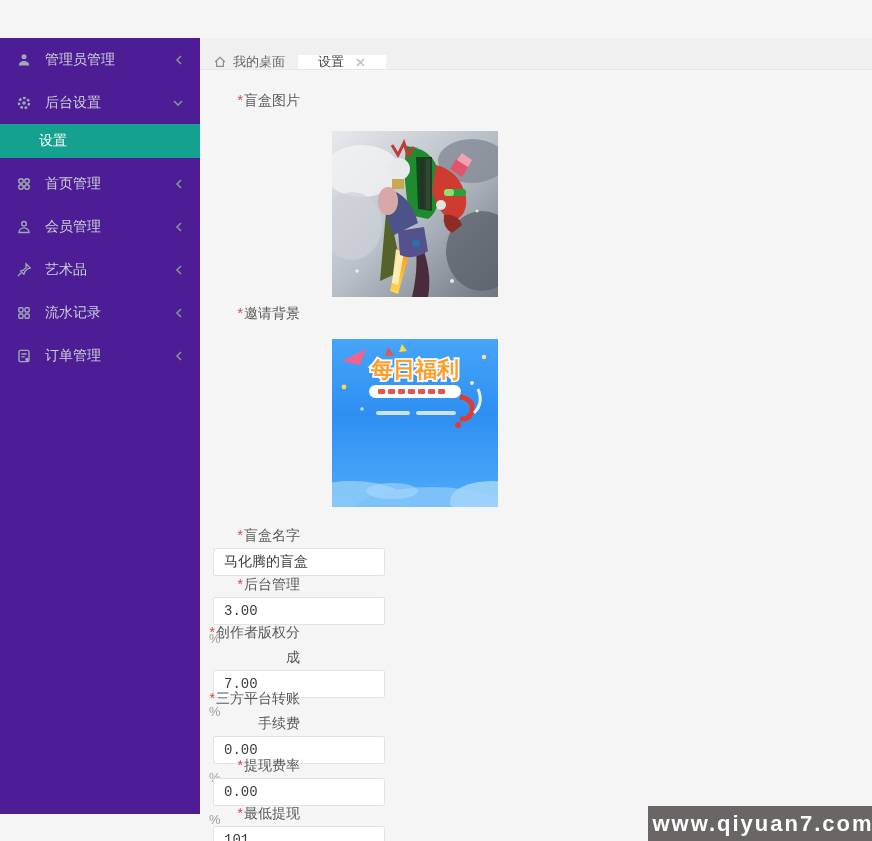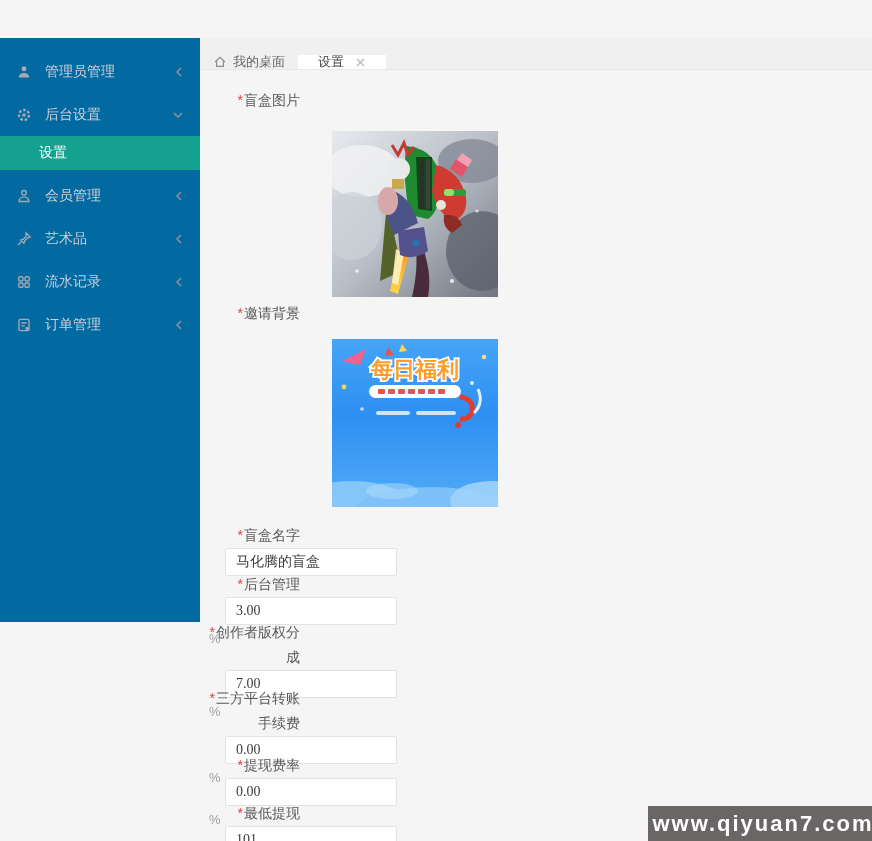--- a/index.html
+++ b/index.html
@@ -10,22 +10,22 @@
   
   .topbar { position:absolute; left:0; top:0; width:872px; height:38px;
     background:#17191d; display:flex; align-items:center; z-index:5; }
   .topbar-title { color:#eceef0; font-size:17px; letter-spacing:1px; margin-left:18px; }
   .hamburger { position:absolute; left:208px; top:5px; width:30px; height:28px;
     background:#2c2f36; border:none; border-radius:2px; cursor:pointer;
     display:flex; flex-direction:column; justify-content:center; align-items:center; gap:3px; }
   .hamburger span { display:block; width:16px; height:2px; background:#d4d5d7; }
 
   
-  .sidebar { position:absolute; left:0; top:38px; width:200px; height:584px;
-    background:#0369a1; padding-top:12px; }
+  .sidebar { position:absolute; left:0; top:38px; width:200px; height:776px;
+    background:#4c1d95; }
   .nav-item { height:43px; display:flex; align-items:center; padding:0 16px;
     color:#cdd0d6; font-size:14px; cursor:pointer; }
   .nav-item .ic { width:16px; height:16px; flex:none; display:flex; align-items:center; }
   .nav-item .lbl { margin-left:13px; }
   .chev { margin-left:auto; display:flex; }
   .subitem { height:34px; background:#14a18f; color:#fbfdfd; font-size:14px;
     display:flex; align-items:center; padding-left:39px; cursor:pointer; }
   .subitem.gap-after { margin-bottom:4px; }
 
   
@@ -38,23 +38,23 @@
   .tab .close { margin-left:11px; display:flex; cursor:pointer; }
 
   
   .form { position:absolute; left:0; top:32px; width:797px; height:771px; }
   .flabel-solo { position:absolute; left:0; width:100px; text-align:right;
     font-size:14px; color:#595959; line-height:15px; }
   .req { color:#d9423a; margin-right:1px; }
   .frow { position:absolute; left:0; display:flex; align-items:flex-start;flex-direction:column; }
   .frow .flabel { width:100px; text-align:right; font-size:14px; color:#595959;
     line-height:25px; padding-top:2px; }
-  .frow input { width:172px; height:28px; margin-left:25px; border:1px solid #e3e3e3;
+  .frow input { width:172px; height:28px; margin-left:13px; border:1px solid #e3e3e3;
     border-radius:2px; background:#fff; padding:0 10px; font-size:14px; color:#3c3c3c;
-    font-family:Liberation Serif, serif; outline:none; }
+    font-family:Liberation Mono, monospace; outline:none; }
   .frow .unit { margin-left:9px; line-height:28px; font-size:13px; color:#9d9d9d; }
   .imgbox { position:absolute; left:132px; cursor:pointer; }
   .imgbox svg { display:block; }
 
   
   .watermark { position:absolute; left:648px; top:806px; width:230px; height:35px;
     background:rgba(95,90,90,.93); color:#ffffff; display:flex; align-items:center;
     justify-content:center; font-weight:bold; font-size:22px; letter-spacing:2px; z-index:9; }
 </style>
 </head>
@@ -92,20 +92,38 @@
         <svg width="12" height="10" viewBox="0 0 12 10">
             <polyline points="2,3 6,7 10,3" fill="none" stroke="#8a8f9a" stroke-width="1.6"></polyline>
           </svg>
       </span>
     </div>
 
     <div class="subitem gap-after">
       <span>设置</span>
     </div>
 
+    <div class="nav-item">
+      <span class="ic">
+        <svg width="16" height="16" viewBox="0 0 16 16">
+            <g fill="none" stroke="#a2a8b4" stroke-width="1.4">
+              <circle cx="5" cy="5" r="2.3"></circle>
+              <circle cx="11" cy="5" r="2.3"></circle>
+              <circle cx="5" cy="11" r="2.3"></circle>
+              <circle cx="11" cy="11" r="2.3"></circle>
+            </g>
+          </svg>
+      </span>
+      <span class="lbl">首页管理</span>
+      <span class="chev">
+        <svg width="10" height="12" viewBox="0 0 10 12">
+            <polyline points="7,2 3,6 7,10" fill="none" stroke="#8a8f9a" stroke-width="1.6"></polyline>
+          </svg>
+      </span>
+    </div>
 
     <div class="nav-item">
       <span class="ic">
         <svg width="16" height="16" viewBox="0 0 16 16">
             <g fill="none" stroke="#a2a8b4" stroke-width="1.4">
               <circle cx="8" cy="4.8" r="2.3"></circle>
               <path d="M3 13.5a5 4.6 0 0 1 10 0z"></path>
             </g>
           </svg>
       </span>

